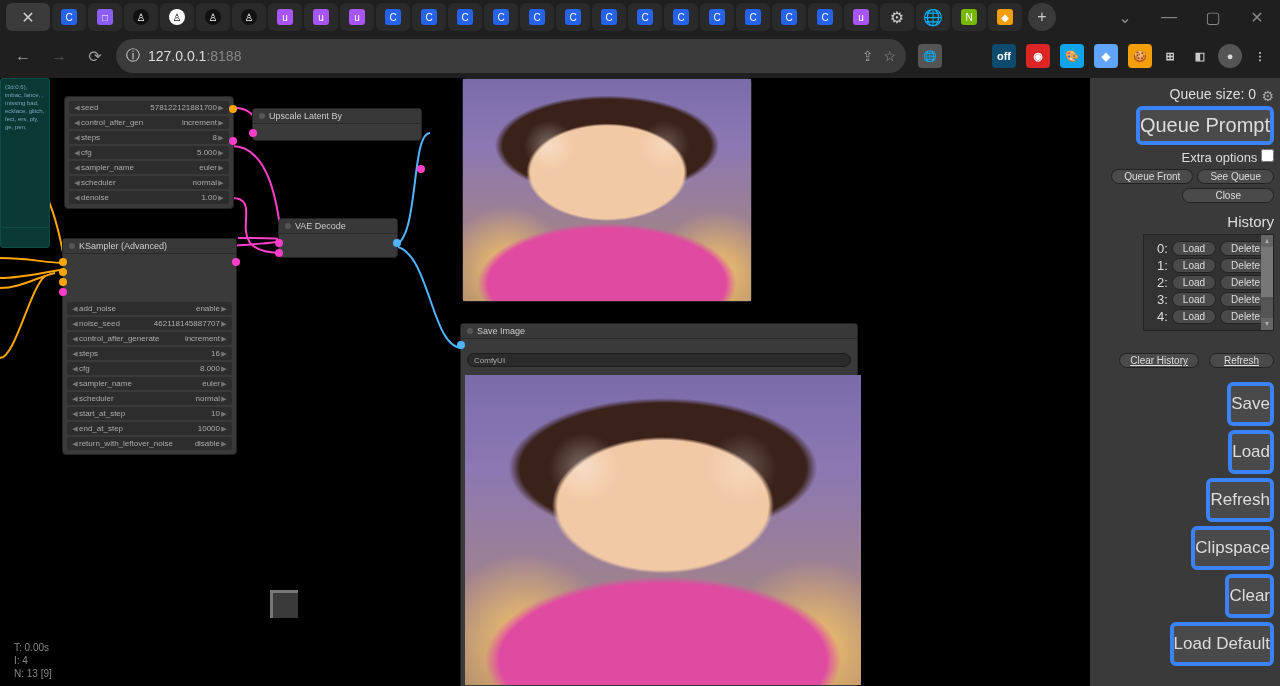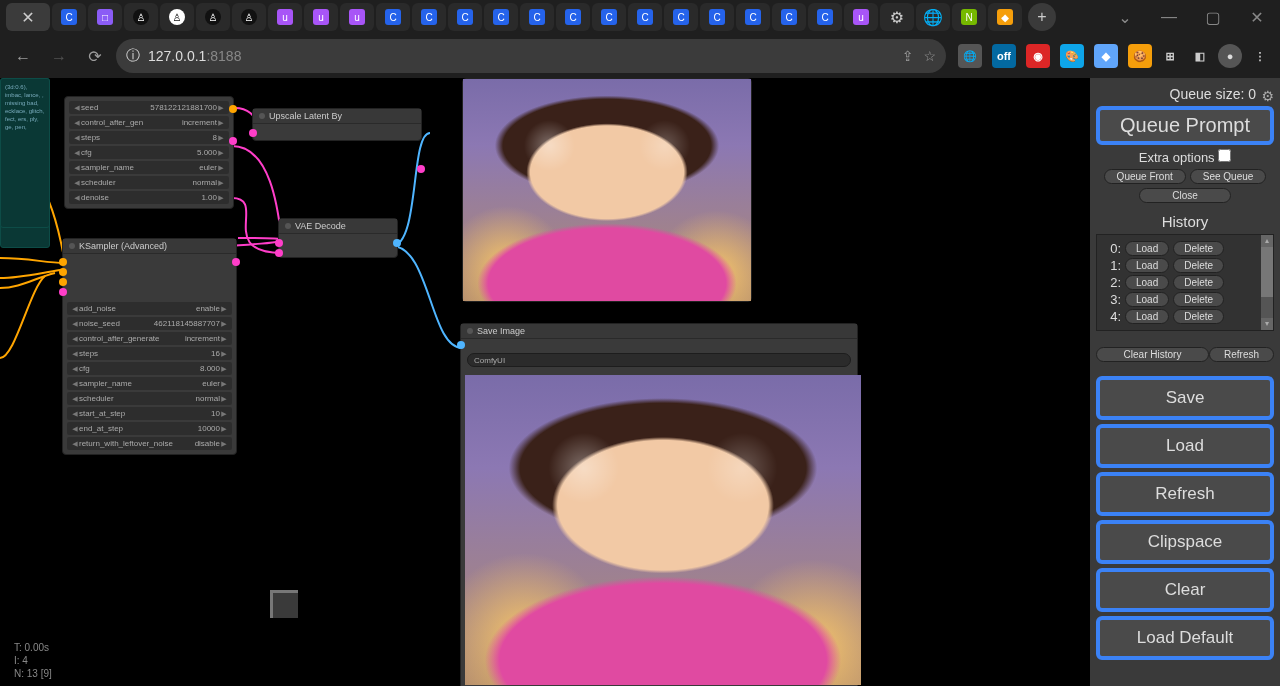--- a/index.html
+++ b/index.html
@@ -60,38 +60,38 @@
      radial-gradient(circle at 88% 88%, #f5c46a 0%, rgba(245,196,106,0) 20%),
      linear-gradient(180deg, #7a6ca9 0%, #8c78b3 30%, #b08a6e 100%);
      }
   .preview input.prefix { width: calc(100% - 12px); margin: 4px 6px; height: 14px; background: #2b2b2b; border: 1px solid #1d1d1d; border-radius: 8px; font-size: 8px; color: #aaa; padding: 0 6px; }
 
   .stats { position: absolute; left: 14px; bottom: 6px; font-size: 10px; color: #888; line-height: 13px; }
 
   .minimap { position: absolute; left: 270px; top: 512px; width: 28px; height: 28px; border: 3px solid #777; border-right: none; border-bottom: none; background: #3a3a3a; }
 
   
-  .panel { position: absolute; top: 78px; right: 0; bottom: 0; width: 190px; background: #3a3a3a; padding: 8px 6px; color: #ddd; font-size: 13px; display: flex; flex-direction: column; gap: 4px; }
+  .panel { position: absolute; top: 78px; right: 0; bottom: 0; width: 190px; background: #3a3a3a; padding: 8px 6px; color: #ddd; font-size: 13px; display: flex; flex-direction: column; gap: 4px; align-items: flex-end; }
   .queue-size { text-align: right; font-size: 14px; padding-right: 18px; position: relative; }
   .gear { position: absolute; right: 0; top: 2px; color: #aaa; }
   .big-btn { background: #4a4a4a; border: 4px solid #3b82f6; border-radius: 6px; text-align: center; padding: 4px 0; font-size: 20px; cursor: pointer; }
   .big-btn.med { font-size: 17px; padding: 8px 0; }
   .extra-opts { text-align: center; font-size: 13px; }
   .pill-row { display: flex; gap: 4px; justify-content: center; }
   .pill { background: #4a4a4a; border: 1px solid #222; border-radius: 10px; font-size: 10px; padding: 1px 12px; cursor: pointer; }
   .pill.wide { padding: 1px 32px; }
   .history-head { background: #3a3a3a; text-align: center; font-size: 15px; margin-top: 6px; }
   .history-box { background: #323232; border: 1px solid #222; padding: 4px 2px 4px 6px; position: relative; }
   .hrow { display: flex; align-items: center; gap: 4px; font-size: 13px; margin: 2px 0; }
   .hrow .idx { width: 18px; text-align: right; }
   .hbtn { background: #4a4a4a; border: 1px solid #222; border-radius: 8px; font-size: 10px; padding: 1px 10px; cursor: pointer; }
   .scrollbar { position: absolute; right: 0; top: 0; bottom: 0; width: 12px; background: #555; }
   .thumb { position: absolute; right: 0; top: 0; width: 12px; height: 50px; background: #777; }
   .sbtn { position: absolute; right: 0; width: 12px; height: 12px; background: #666; color: #aaa; font-size: 8px; text-align: center; line-height: 12px; }
-  .action-row { display: flex; gap: 0; margin-top: 12px; }
+  .action-row { display: flex; gap: 10px; margin-top: 18px; text-decoration: underline; }
 </style>
 </head>
 <body>
 
 <div class="browser-chrome">
   <div class="tabstrip" id="tabstrip">
       <div class="tab active">
         <span style="color:#ccc">✕</span>
       </div>
       <div class="tab">
@@ -190,21 +190,21 @@
     <div class="addr-bar">
       <span>ⓘ</span>
       <span><span>127.0.0.1</span><span class="dim">:8188</span></span>
       <div class="addr-actions">
         <span>⇪</span>
         <span>☆</span>
       </div>
     </div>
     <div class="ext-icons" id="ext-icons">
         <div class="ext" style="background: rgb(85, 85, 85); color: rgb(255, 255, 255);">🌐</div>
-        <div class="ext" style="background: #0369a1; color: rgb(255, 255, 255);">off</div>
+        <div class="ext" style="background: #0c4a6e; color: rgb(255, 255, 255); margin-left: 40px;">off</div>
         <div class="ext" style="background: rgb(220, 38, 38); color: rgb(255, 255, 255);">◉</div>
         <div class="ext" style="background: rgb(14, 165, 233); color: rgb(255, 255, 255);">🎨</div>
         <div class="ext" style="background: rgb(96, 165, 250); color: rgb(255, 255, 255);">◆</div>
         <div class="ext" style="background: rgb(245, 158, 11); color: rgb(255, 255, 255);">🍪</div>
       </div>
     <div class="ext" style="color:#ccc">⊞</div>
     <div class="ext" style="color:#ccc">◧</div>
     <div class="ext" style="background:#555;border-radius:50%;color:#ddd">●</div>
     <div class="ext" style="color:#ccc">⋮</div>
   </div>

